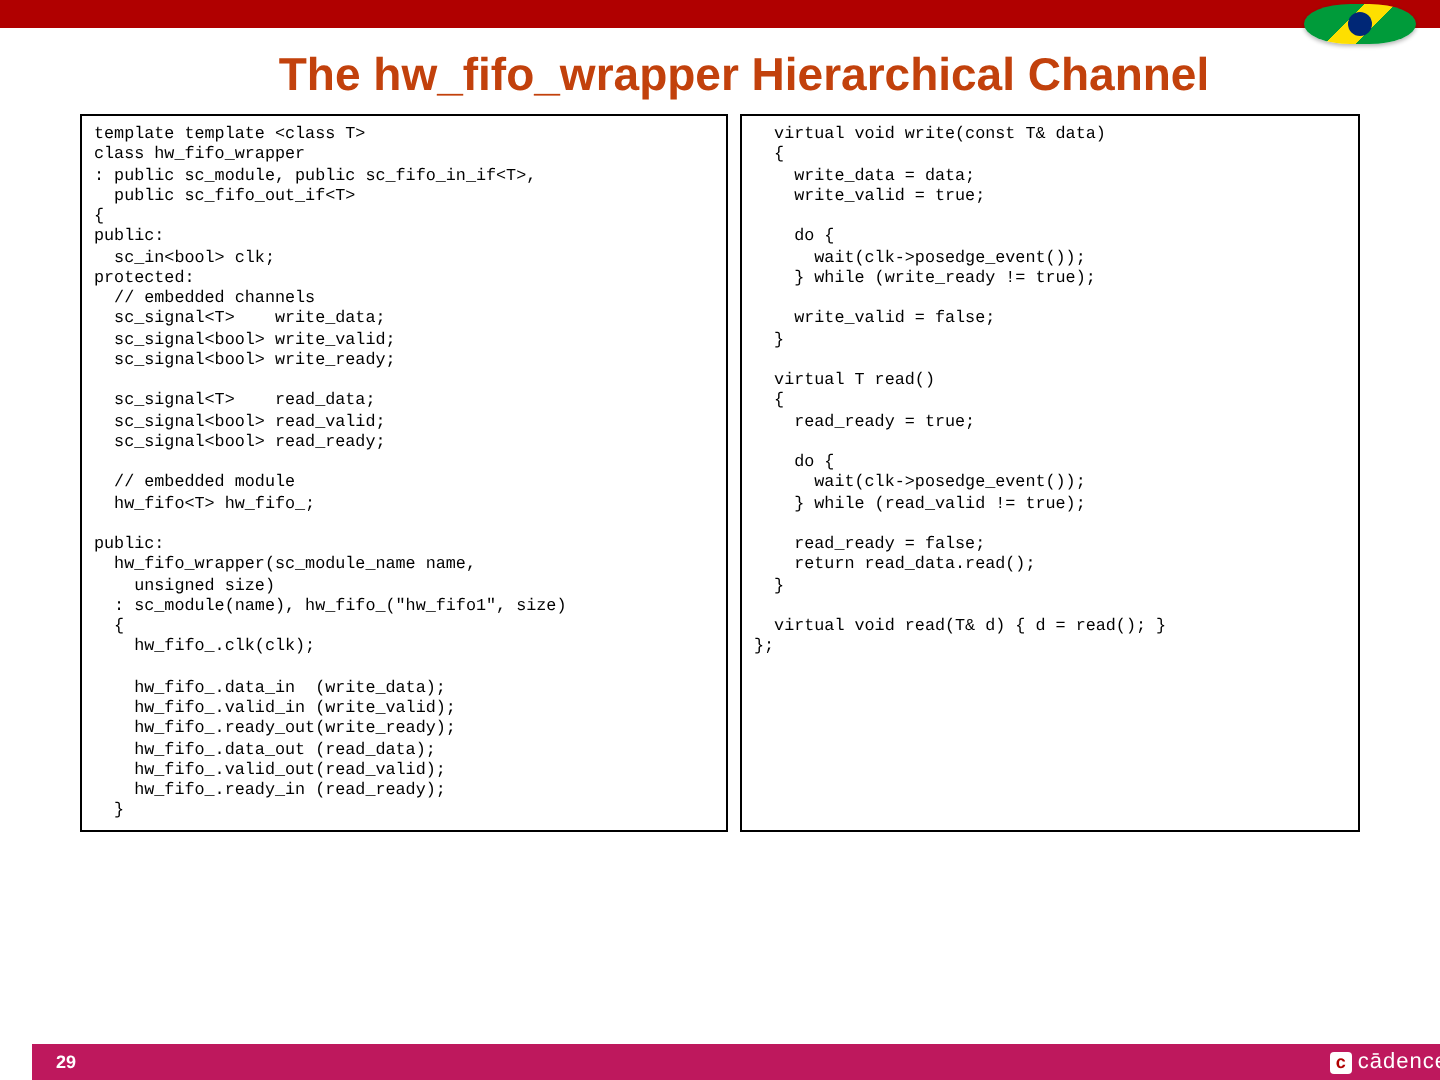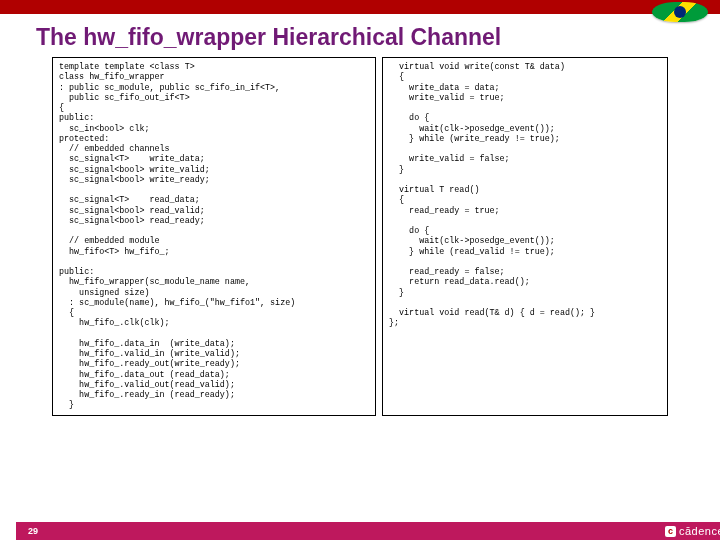--- a/index.html
+++ b/index.html
@@ -35,27 +35,28 @@
     left: 22px;
     top: 4px;
     width: 12px;
     height: 12px;
     background: #002776;
     border-radius: 50%;
   }
   .title {
     font-size: 23px;
     font-weight: bold;
-    color: #701a75;
+    color: #c2410c;
     padding: 10px 12px 6px 36px;
+    text-align: center;
   }
   .columns {
     display: flex;
     gap: 6px;
-    padding: 0 52px;
+    padding: 0 40px;
   }
   .code-box {
     border: 1px solid #000;
     padding: 4px 6px;
     font-family: "Courier New", monospace;
     font-size: 8.4px;
     line-height: 1.22;
     white-space: pre;
   }
   .code-box.left  { flex: 0 0 310px; }

